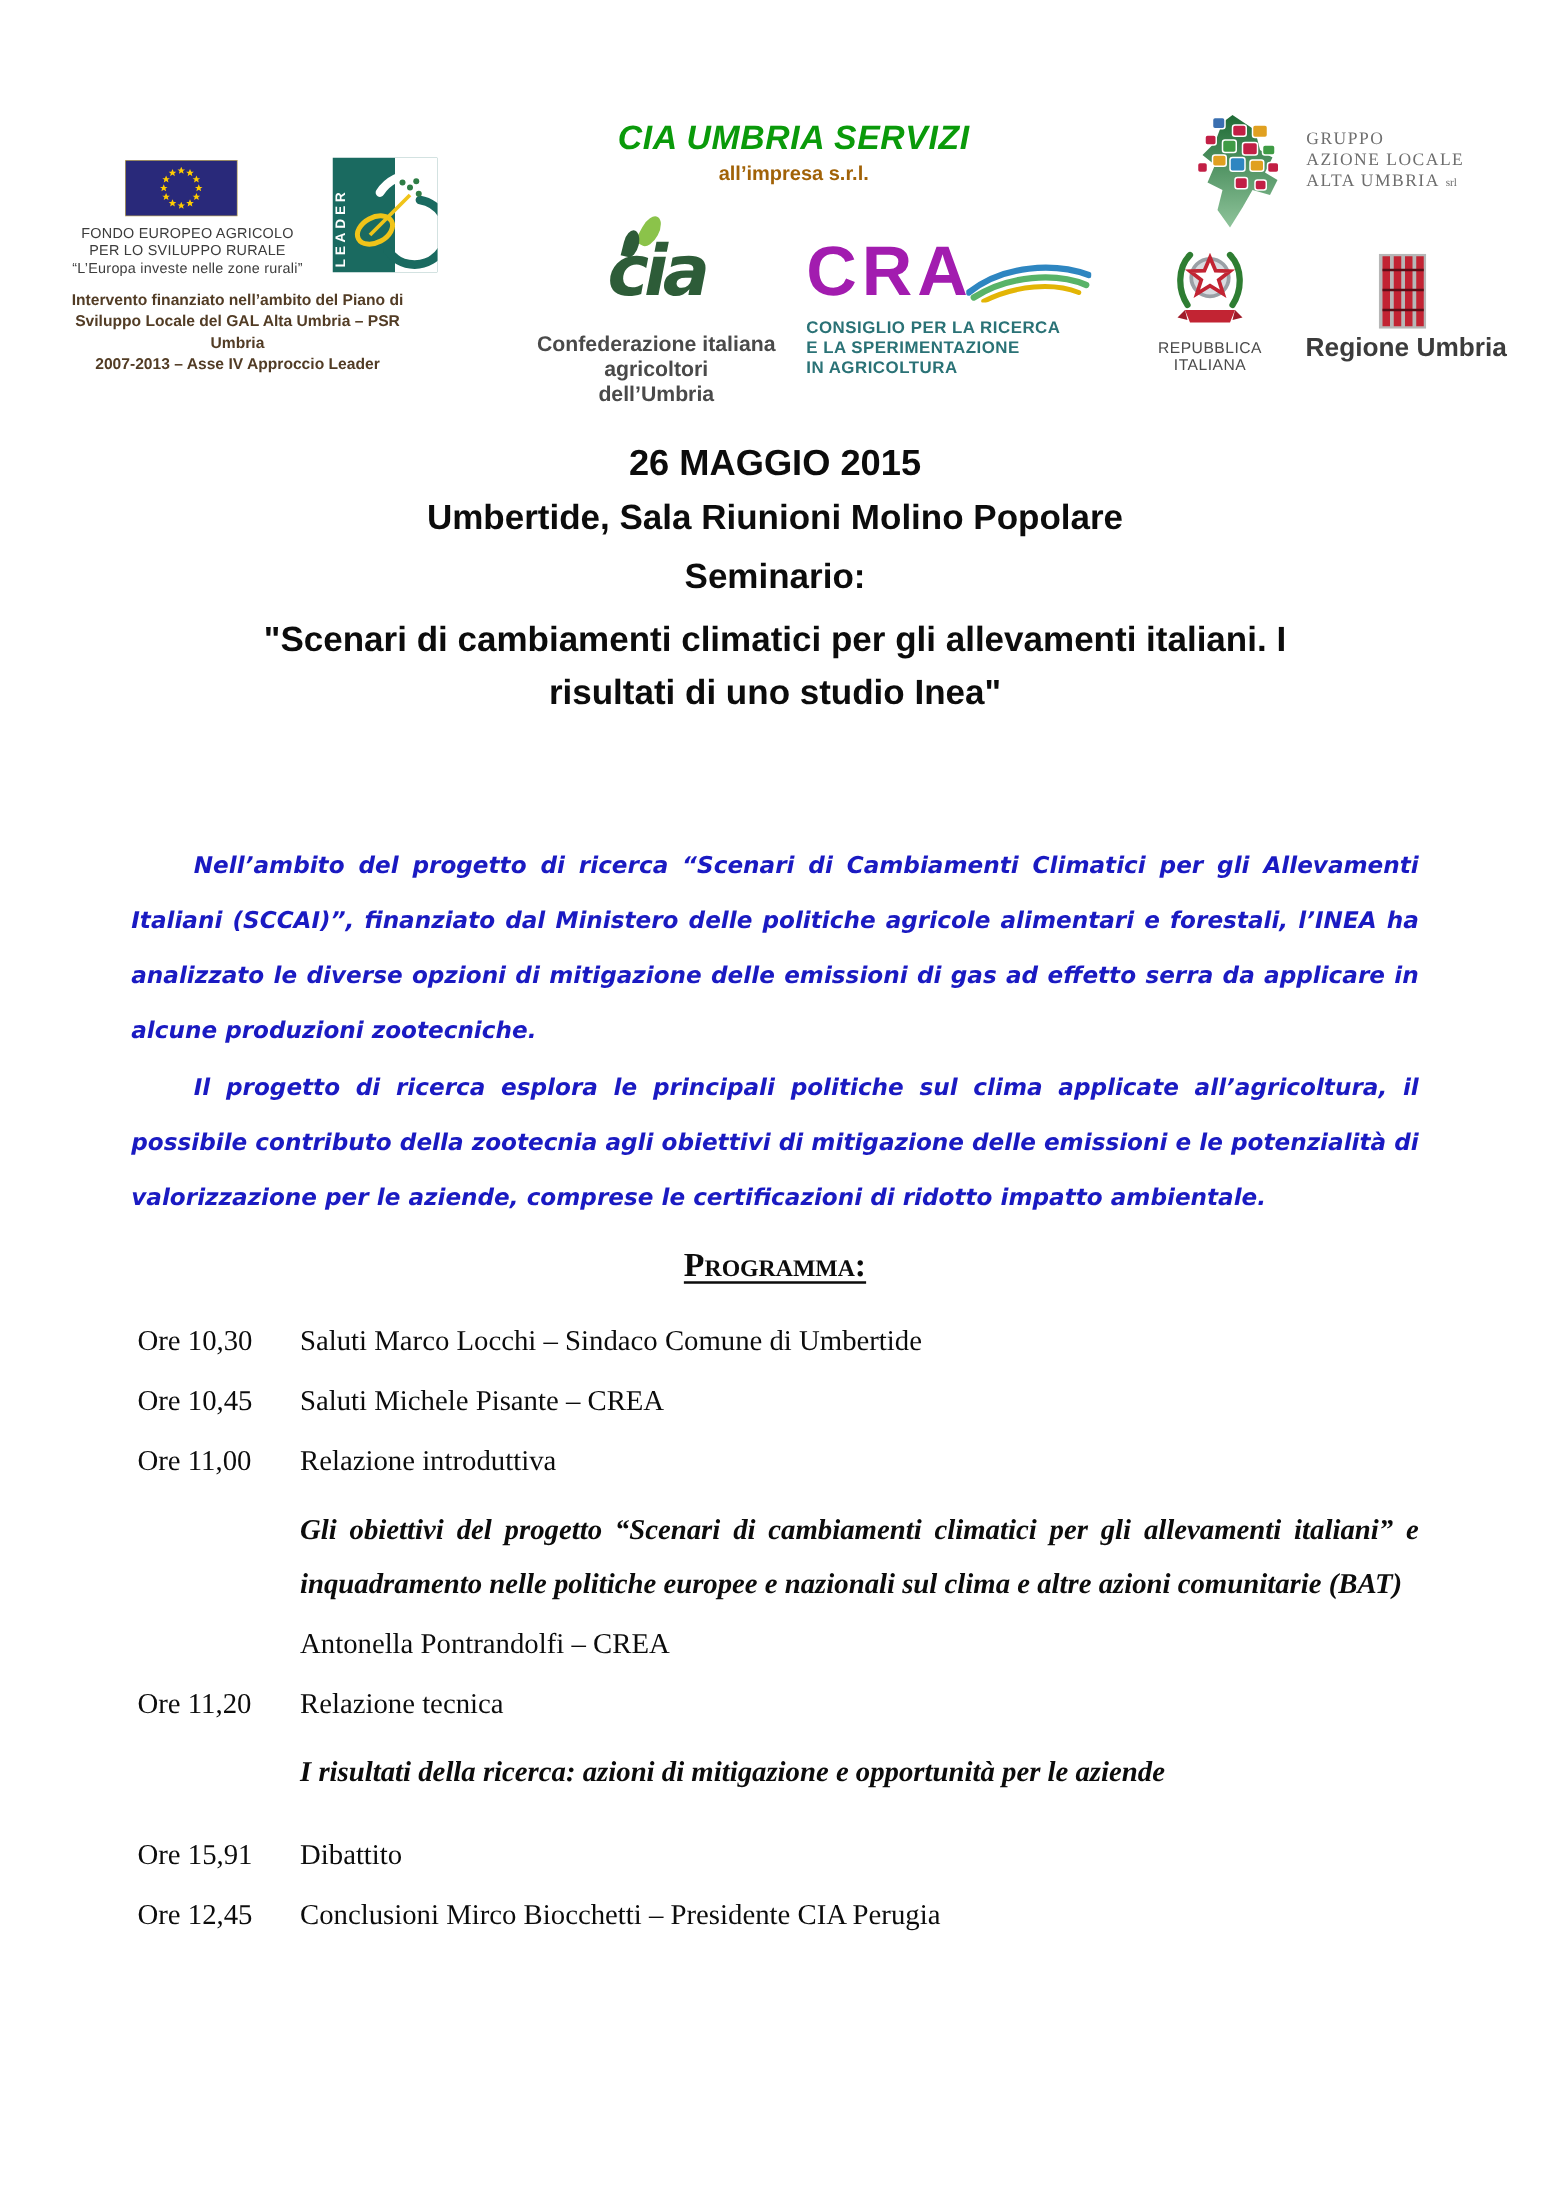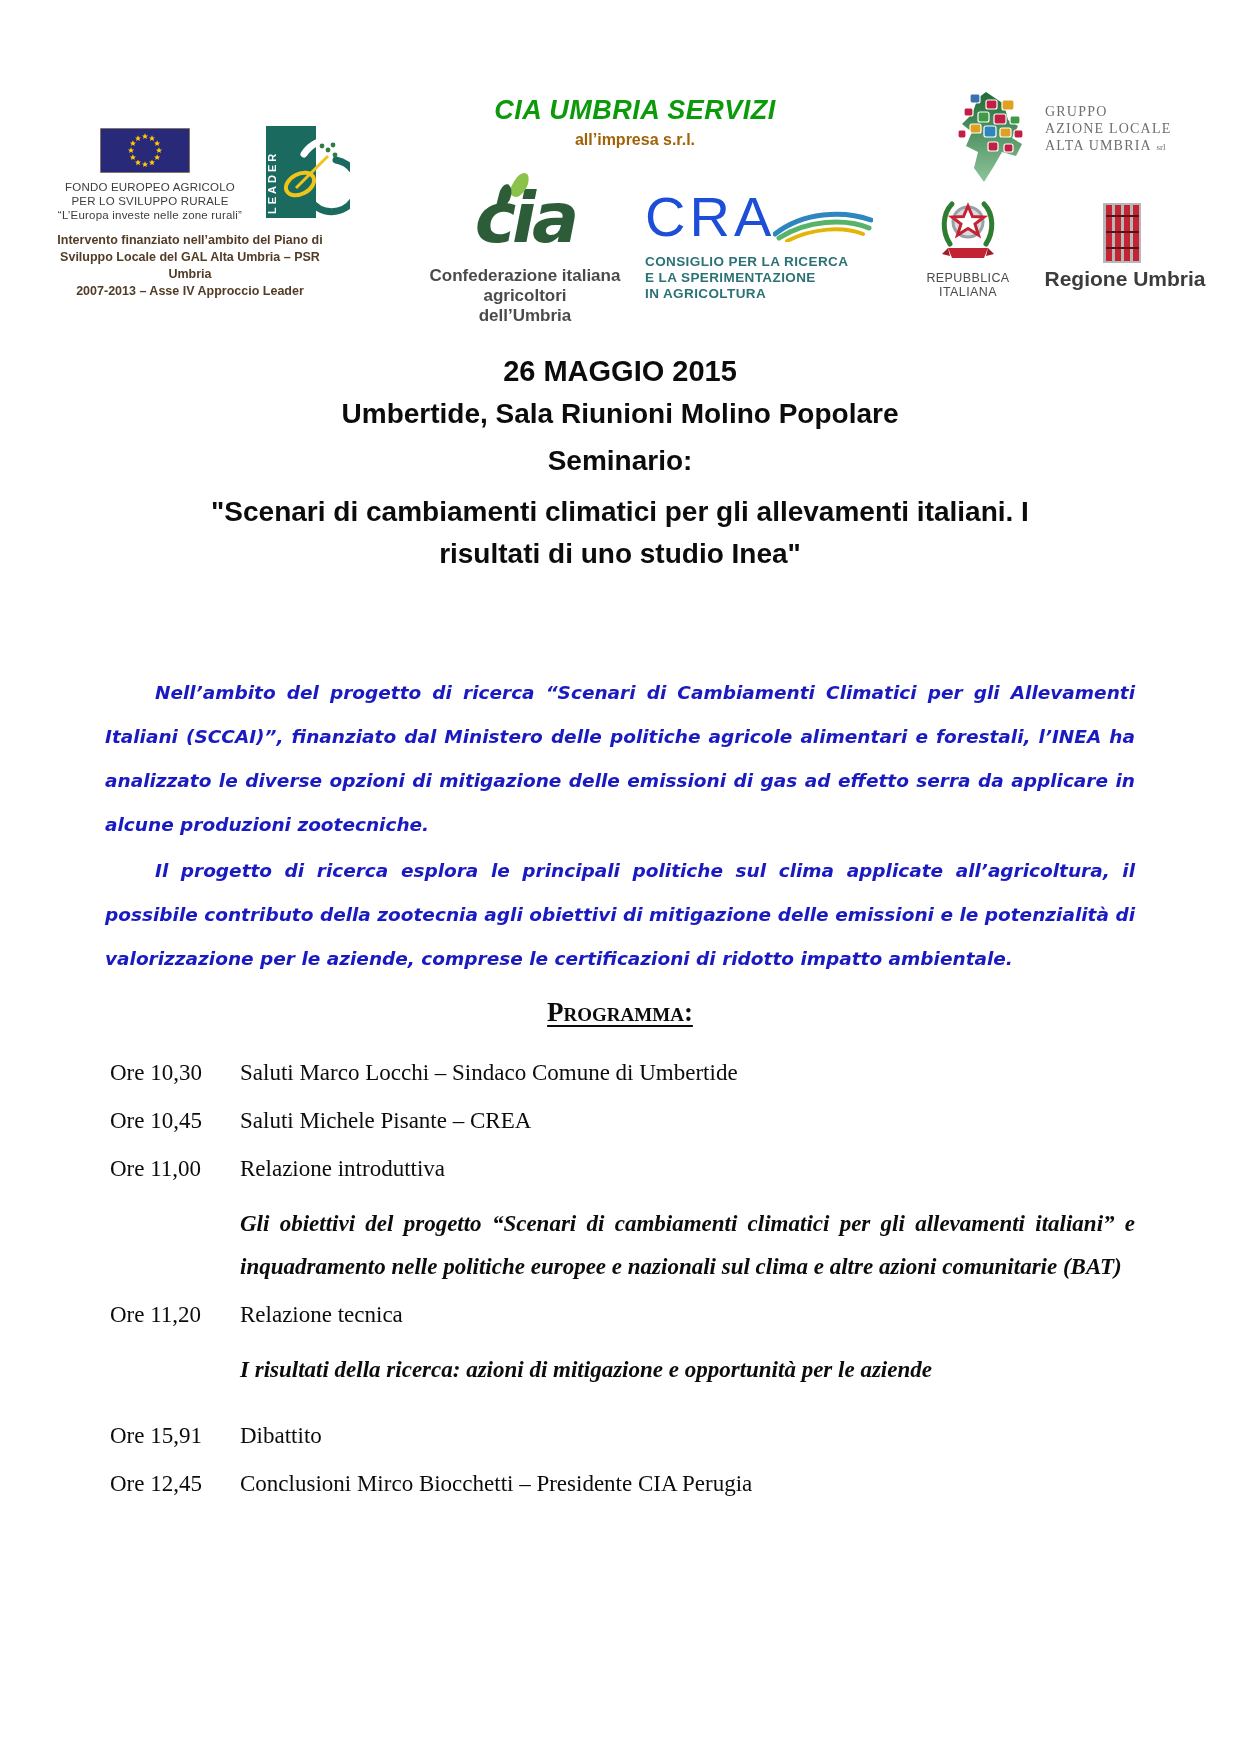--- a/index.html
+++ b/index.html
@@ -20,29 +20,29 @@
     font-size:12.5px;line-height:17px;font-weight:bold;color:#523c25;}
 
   .org-title{left:420px;top:95px;width:430px;text-align:center;
     font-size:27px;font-weight:bold;color:#0a9a0a;letter-spacing:.5px;font-style:italic;}
   .org-subtitle{left:420px;top:131px;width:430px;text-align:center;
     font-size:16px;font-weight:bold;color:#a16207;}
 
   .cia-block{left:395px;top:178px;width:260px;text-align:center;}
   .cia-art{position:relative;height:86px;}
   .cia-word{font-family:"DejaVu Sans",sans-serif;font-style:italic;font-weight:bold;
-    font-size:70px;line-height:80px;color:#2d5c38;letter-spacing:-4px;}
+    font-size:56px;line-height:80px;color:#2d5c38;letter-spacing:-4px;}
   .leaf{position:absolute;border-radius:50% 50% 50% 0;}
   .leaf1{width:14px;height:26px;background:#8bc34a;left:118px;top:-6px;transform:rotate(28deg);}
   .leaf2{width:12px;height:22px;background:#2d5c38;left:104px;top:6px;transform:rotate(14deg);}
   .cia-caption{font-size:17px;line-height:20px;color:#4a4a4a;margin-top:2px;font-weight:bold;}
 
   .cra-block{left:645px;top:182px;width:235px;}
   .cra-art{position:relative;height:72px;}
-  .cra-word{font-size:56px;line-height:70px;font-weight:normal;color:#1d4ed8;letter-spacing:4px;text-align:right;}
+  .cra-word{font-size:56px;line-height:70px;font-weight:bold;color:#a21caf;letter-spacing:4px;text-align:right;}
   .cra-swoosh{position:absolute;left:128px;top:26px;}
   .cra-caption{font-size:13.5px;line-height:16px;font-weight:bold;color:#2a7276;letter-spacing:.4px;}
 
   .gal-caption{left:1045px;top:103px;width:170px;
     font-family:"Liberation Serif",serif;font-size:14px;line-height:17px;
     color:#6e6e6e;letter-spacing:1.2px;}
   .gal-suffix{font-size:9px;letter-spacing:0;}
 
   .republic-caption{left:898px;top:271px;width:140px;text-align:center;
     font-size:12.5px;color:#4a4a4a;letter-spacing:.4px;}
@@ -244,20 +244,24 @@
     </div>
     <div class="prow">
       <div class="time">Ore 11,00</div>
       <div class="desc">Relazione introduttiva</div>
     </div>
     <div class="prow em">
       <div class="time"></div>
       <div class="desc">Gli obiettivi del progetto “Scenari di cambiamenti climatici per gli allevamenti italiani” e inquadramento nelle politiche europee e nazionali sul clima e altre azioni comunitarie (BAT)</div>
     </div>
     <div class="prow">
+      <div class="time"></div>
+      <div class="desc">Antonella Pontrandolfi – CREA</div>
+    </div>
+    <div class="prow">
       <div class="time">Ore 11,20</div>
       <div class="desc">Relazione tecnica</div>
     </div>
     <div class="prow em">
       <div class="time"></div>
       <div class="desc">I risultati della ricerca: azioni di mitigazione e opportunità per le aziende</div>
     </div>
     <div class="prow">
       <div class="time"></div>
     </div>

